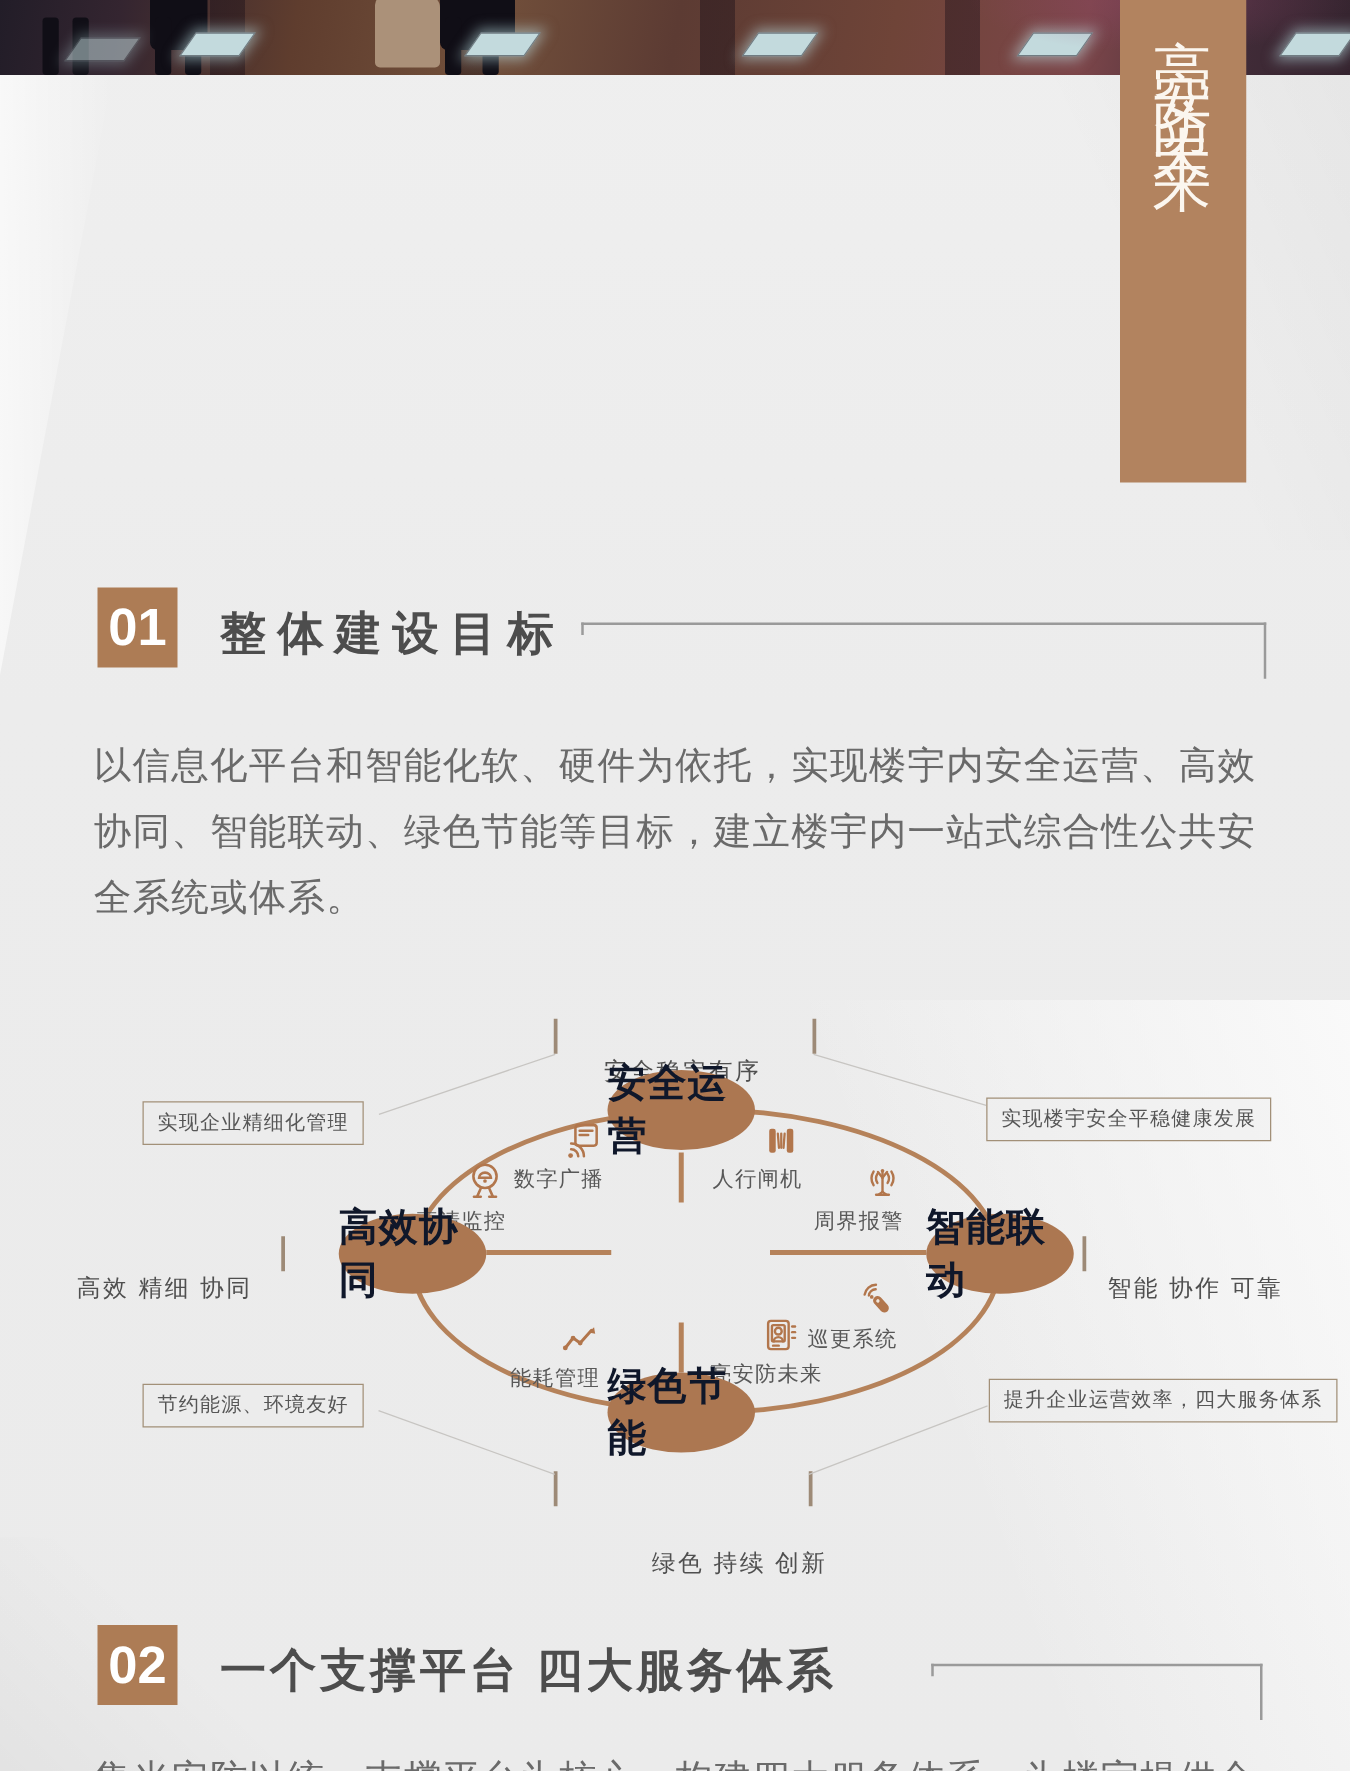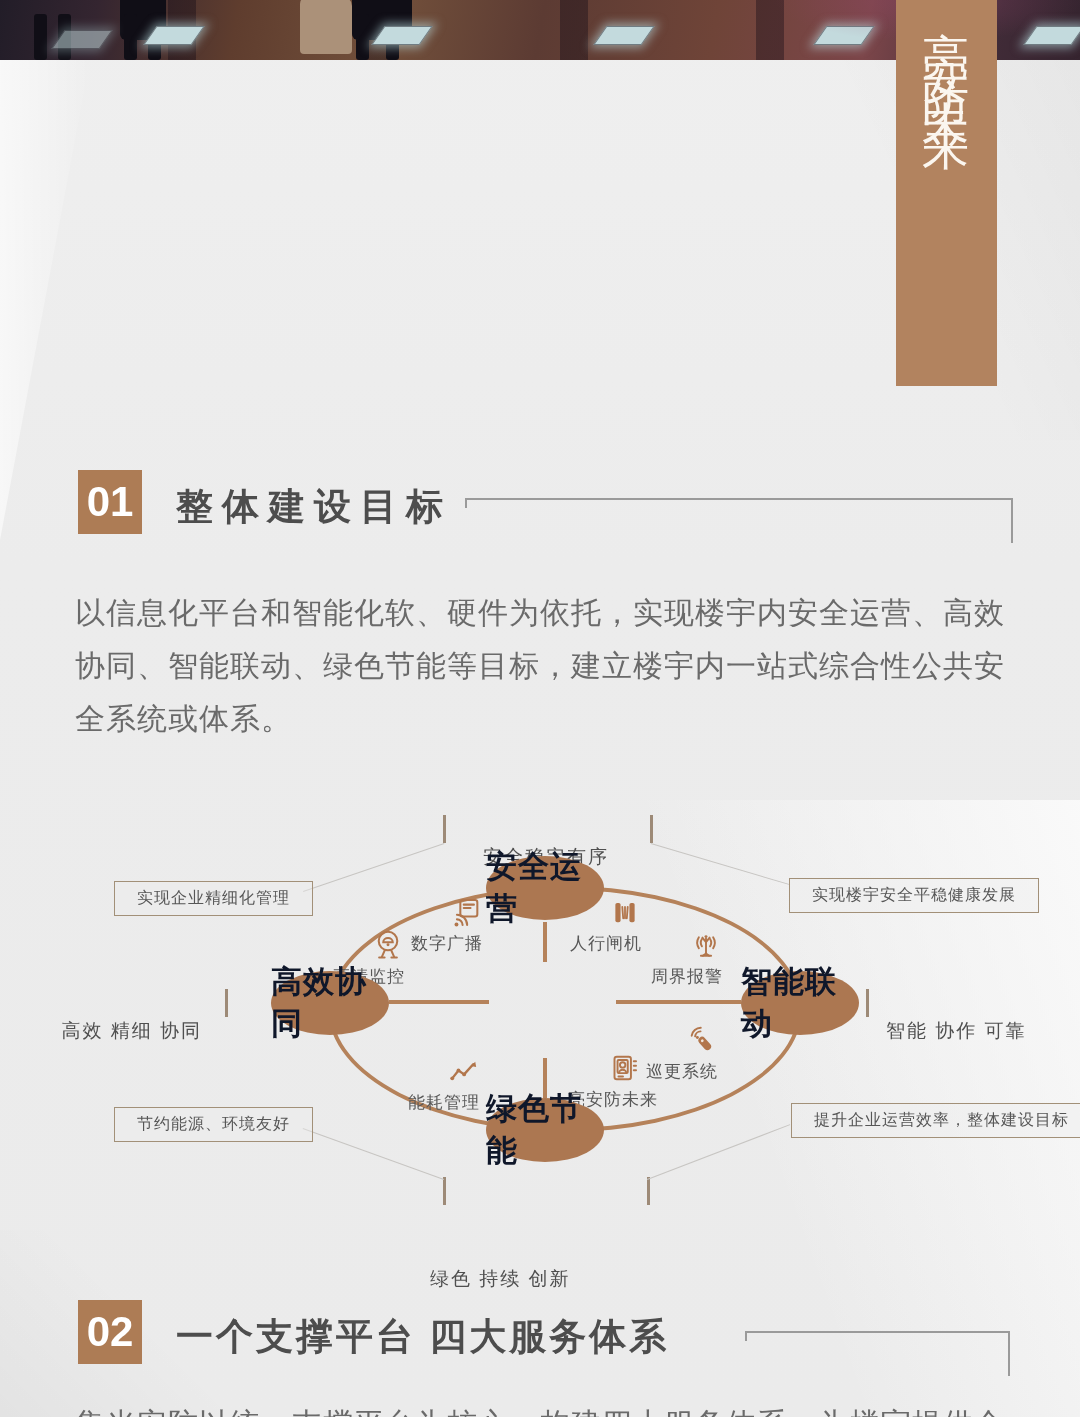--- a/index.html
+++ b/index.html
@@ -55,21 +55,21 @@
   
   .ring{position:absolute;left:328px;top:886px;width:466px;height:238px;
     border:4px solid #b5825a;border-radius:50%;}
   .crossline{position:absolute;background:#b5825a;}
   .node{position:absolute;width:118px;height:64px;background:#ac7751;border-radius:50%;
     display:flex;align-items:center;justify-content:center;color:#0f172a;font-size:31px;
     font-weight:bold;letter-spacing:1px;z-index:3;}
   .outer-label{position:absolute;font-size:19px;color:#4f4f4f;letter-spacing:2px;white-space:nowrap;margin-top:30px;}
   .tickbar{position:absolute;width:3px;height:28px;background:#9d8a77;}
   .corner-box{position:absolute;border:1px solid #a29078;color:#565656;font-size:16px;
-    padding:6px 22px;letter-spacing:1px;white-space:nowrap;background:rgba(238,238,238,.4);z-index:2;}
+    padding:6px 11px;letter-spacing:1px;white-space:nowrap;background:rgba(238,238,238,.4);z-index:2;}
   .connector{position:absolute;height:1px;background:#c7c5c2;transform-origin:0 0;}
   .feature{position:absolute;width:110px;text-align:left;z-index:2;}
   .feature svg{display:block;margin:0 auto;}
   .feature .flabel{margin-top:3px;font-size:17px;color:#585858;letter-spacing:1px;white-space:nowrap;}
 </style>
 </head>
 <body>
 
 <div class="page">
 
@@ -126,28 +126,28 @@
   <div class="outer-label" style="left:430px;top:814px;width:232px;text-align:center">安全稳定有序</div>
   <div class="tickbar" style="left:443px;top:815px"></div>
   <div class="tickbar" style="left:650px;top:815px"></div>
 
   <div class="outer-label" style="left:22px;top:988px;width:180px;text-align:right">高效 精细 协同</div>
   <div class="tickbar" style="left:225px;top:989px"></div>
 
   <div class="outer-label" style="left:886px;top:988px">智能 协作 可靠</div>
   <div class="tickbar" style="left:866px;top:989px"></div>
 
-  <div class="outer-label" style="left:430px;top:1236px;width:232px;text-align:left">绿色 持续 创新</div>
+  <div class="outer-label" style="left:430px;top:1208px;width:232px;text-align:right">绿色 持续 创新</div>
   <div class="tickbar" style="left:443px;top:1177px"></div>
   <div class="tickbar" style="left:647px;top:1177px"></div>
 
   <div class="corner-box" style="left:114px;top:881px">实现企业精细化管理</div>
   <div class="corner-box" style="left:789px;top:878px">实现楼宇安全平稳健康发展</div>
   <div class="corner-box" style="left:114px;top:1107px">节约能源、环境友好</div>
-  <div class="corner-box" style="left:791px;top:1103px">提升企业运营效率，整体建设目标</div>
+  <div class="corner-box" style="left:791px;top:1103px">提升企业运营效率，四大服务体系</div>
 
   <div class="connector" style="left:303px;top:891px;width:149px;transform:rotate(-18.8deg)"></div>
   <div class="connector" style="left:651px;top:843px;width:144px;transform:rotate(16.5deg)"></div>
   <div class="connector" style="left:303px;top:1128px;width:150px;transform:rotate(19.9deg)"></div>
   <div class="connector" style="left:647px;top:1179px;width:153px;transform:rotate(-21deg)"></div>
 
   <div class="feature" style="left:411px;top:895px">
     <svg width="34" height="34" viewBox="0 0 30 30">
       <g stroke="#b2764c" stroke-width="1.8" fill="none" stroke-linecap="round">
         <rect x="10" y="4.5" width="15" height="14.5" rx="2"></rect>

